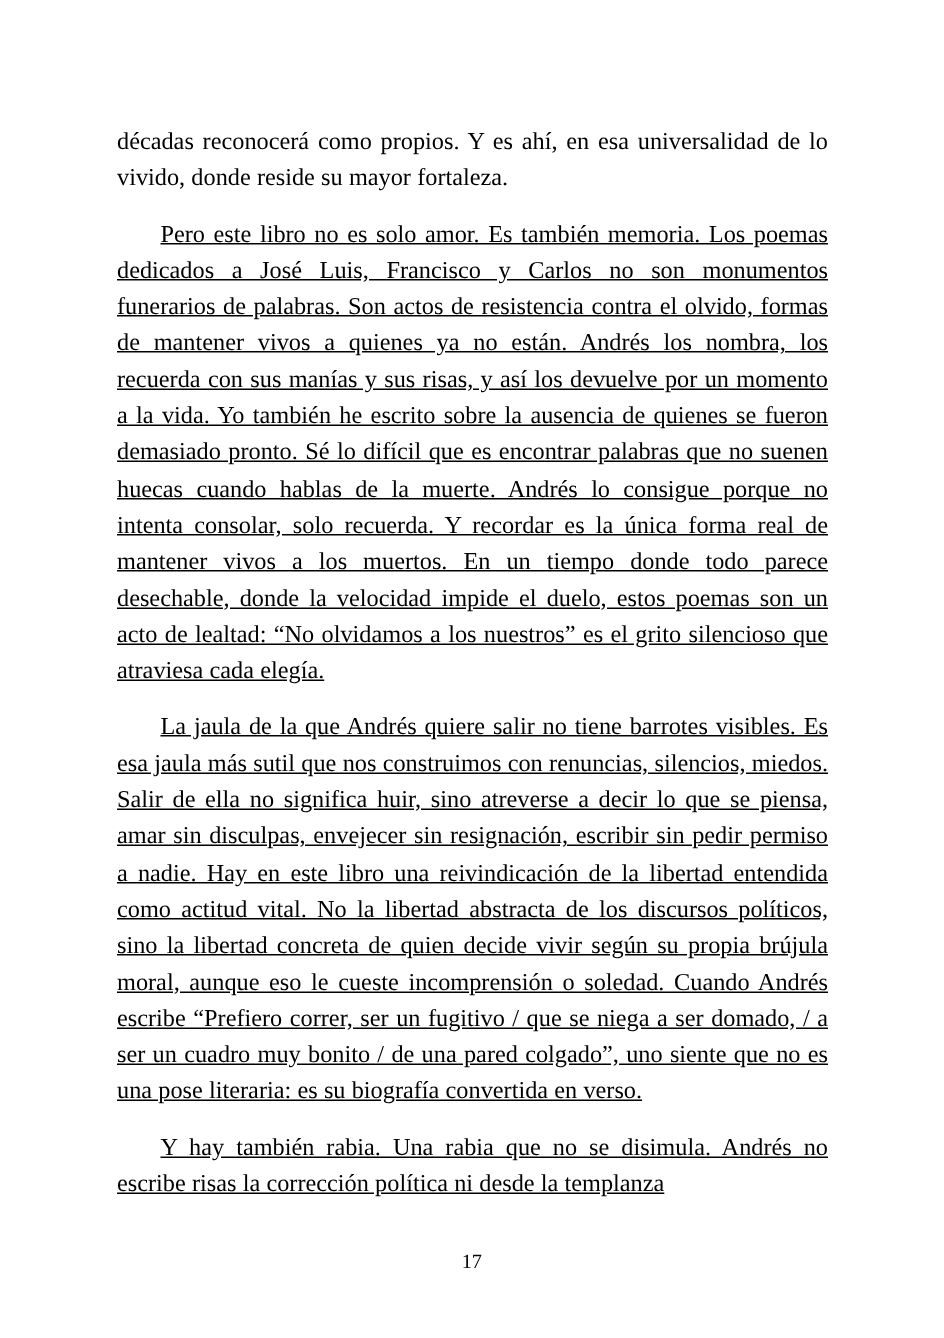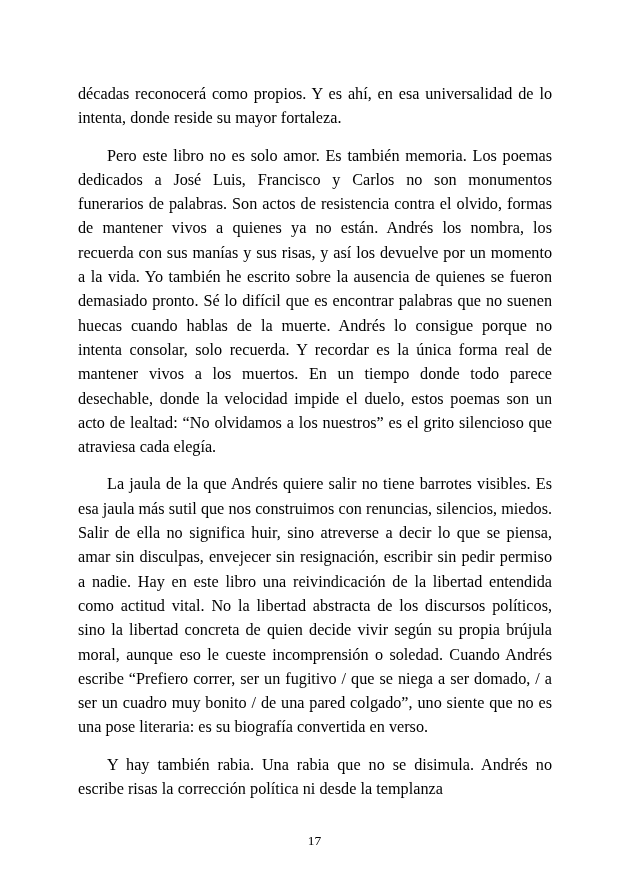--- a/index.html
+++ b/index.html
@@ -31,20 +31,21 @@
     margin: 0 0 0 0;
     font-size: 16.2px;
     line-height: 24.3px;
     text-align: justify;
     text-justify: inter-word;
     hyphens: none;
     word-spacing: 0.1px;
   }
   p.para + p.para {
     margin-top: 13px;
+    text-decoration: underline;
   }
   p.indent {
     text-indent: 29px;
   }
   .folio {
     position: absolute;
     left: 0;
     top: 833px;
     width: 629px;
     text-align: center;
@@ -52,21 +53,21 @@
     font-family: "Liberation Serif", serif;
     color: #000000;
   }
 </style>
 </head>
 <body>
 
 <div class="page">
 
   <div class="text-block">
-    <p class="para">décadas reconocerá como propios. Y es ahí, en esa universalidad de lo intenta, donde reside su mayor fortaleza.</p>
+    <p class="para">décadas reconocerá como propios. Y es ahí, en esa universalidad de lo vivido, donde reside su mayor fortaleza.</p>
     <p class="para indent">Pero este libro no es solo amor. Es también memoria. Los poemas dedicados a José Luis, Francisco y Carlos no son monumentos funerarios de palabras. Son actos de resistencia contra el olvido, formas de mantener vivos a quienes ya no están. Andrés los nombra, los recuerda con sus manías y sus risas, y así los devuelve por un momento a la vida. Yo también he escrito sobre la ausencia de quienes se fueron demasiado pronto. Sé lo difícil que es encontrar palabras que no suenen huecas cuando hablas de la muerte. Andrés lo consigue porque no intenta consolar, solo recuerda. Y recordar es la única forma real de mantener vivos a los muertos. En un tiempo donde todo parece desechable, donde la velocidad impide el duelo, estos poemas son un acto de lealtad: “No olvidamos a los nuestros” es el grito silencioso que atraviesa cada elegía.</p>
     <p class="para indent">La jaula de la que Andrés quiere salir no tiene barrotes visibles. Es esa jaula más sutil que nos construimos con renuncias, silencios, miedos. Salir de ella no significa huir, sino atreverse a decir lo que se piensa, amar sin disculpas, envejecer sin resignación, escribir sin pedir permiso a nadie. Hay en este libro una reivindicación de la libertad entendida como actitud vital. No la libertad abstracta de los discursos políticos, sino la libertad concreta de quien decide vivir según su propia brújula moral, aunque eso le cueste incomprensión o soledad. Cuando Andrés escribe “Prefiero correr, ser un fugitivo / que se niega a ser domado, / a ser un cuadro muy bonito / de una pared colgado”, uno siente que no es una pose literaria: es su biografía convertida en verso.</p>
     <p class="para indent">Y hay también rabia. Una rabia que no se disimula. Andrés no escribe risas la corrección política ni desde la templanza</p>
   </div>
 
   <div class="folio">17</div>
 
 </div>
 
 </body></html>

